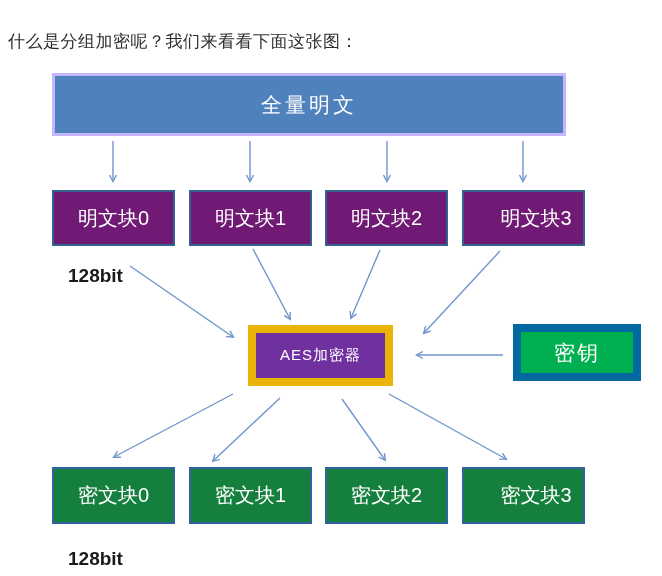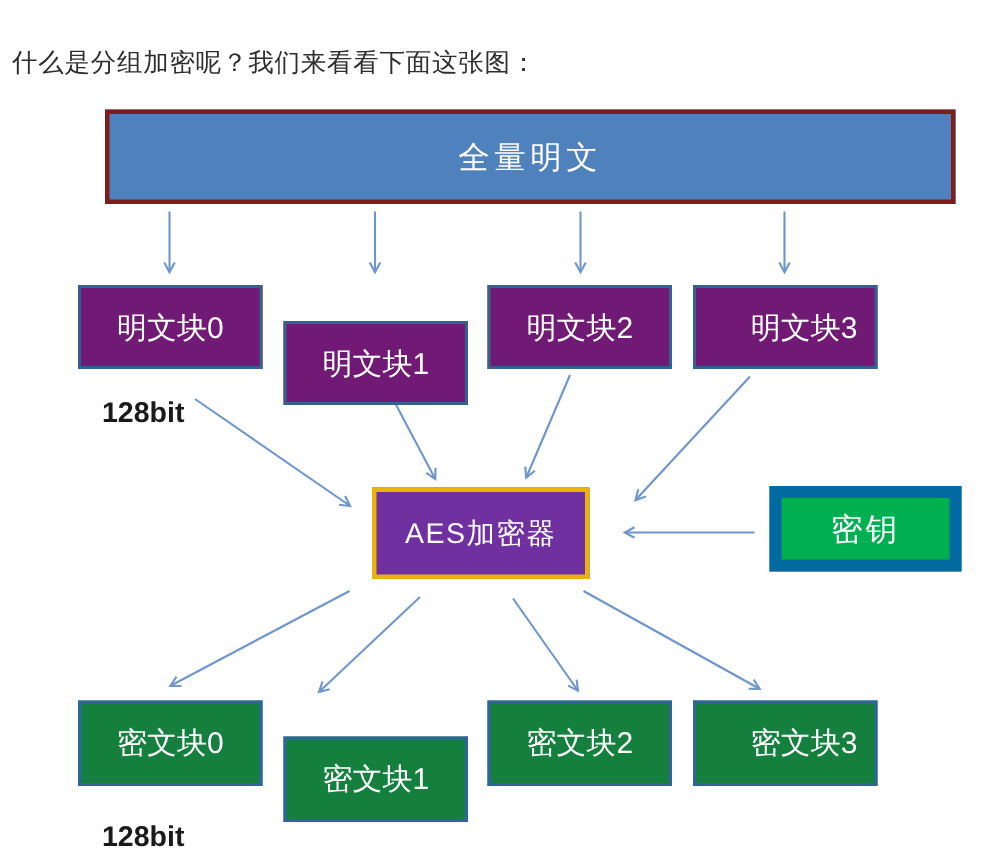--- a/index.html
+++ b/index.html
@@ -35,47 +35,47 @@
   .box {
     position: absolute;
     display: flex;
     align-items: center;
     justify-content: center;
     color: #ffffff;
     box-sizing: border-box;
     white-space: nowrap;
   }
   .full-box {
-    left: 70px; top: 73px; width: 567px; height: 63px;
+    left: 52px; top: 73px; width: 514px; height: 63px;
     background: #4f81bd;
-    border: 3px solid #7f1d1d;
+    border: 3px solid #c4b5fd;
     font-size: 21px;
     letter-spacing: 3px;
   }
   .plain-box {
     top: 190px; width: 123px; height: 56px;
     background: #701a75;
     border: 2px solid #35618f;
     font-size: 20px;
   }
   .cipher-box {
     top: 467px; width: 123px; height: 57px;
     background: #15803d;
     border: 2px solid #31649f;
     font-size: 20px;
   }
   .pos-0 { left: 52px; }
-  .pos-1 { left: 189px; margin-top: 24px; }
+  .pos-1 { left: 189px; }
   .pos-2 { left: 325px; }
   .pos-3 { left: 462px; padding-left: 25px; }
   .aes-box {
     left: 248px; top: 325px; width: 145px; height: 61px;
     background: #7030a0;
-    border: 3px solid #eab308;
-    font-size: 19px;
+    border: 8px solid #eab308;
+    font-size: 15px;
     letter-spacing: 1px;
   }
   .key-box {
     left: 513px; top: 324px; width: 128px; height: 57px;
     background: #00b050;
     border: 8px solid #0369a1;
     font-size: 21px;
     letter-spacing: 2px;
   }
   .bits {

